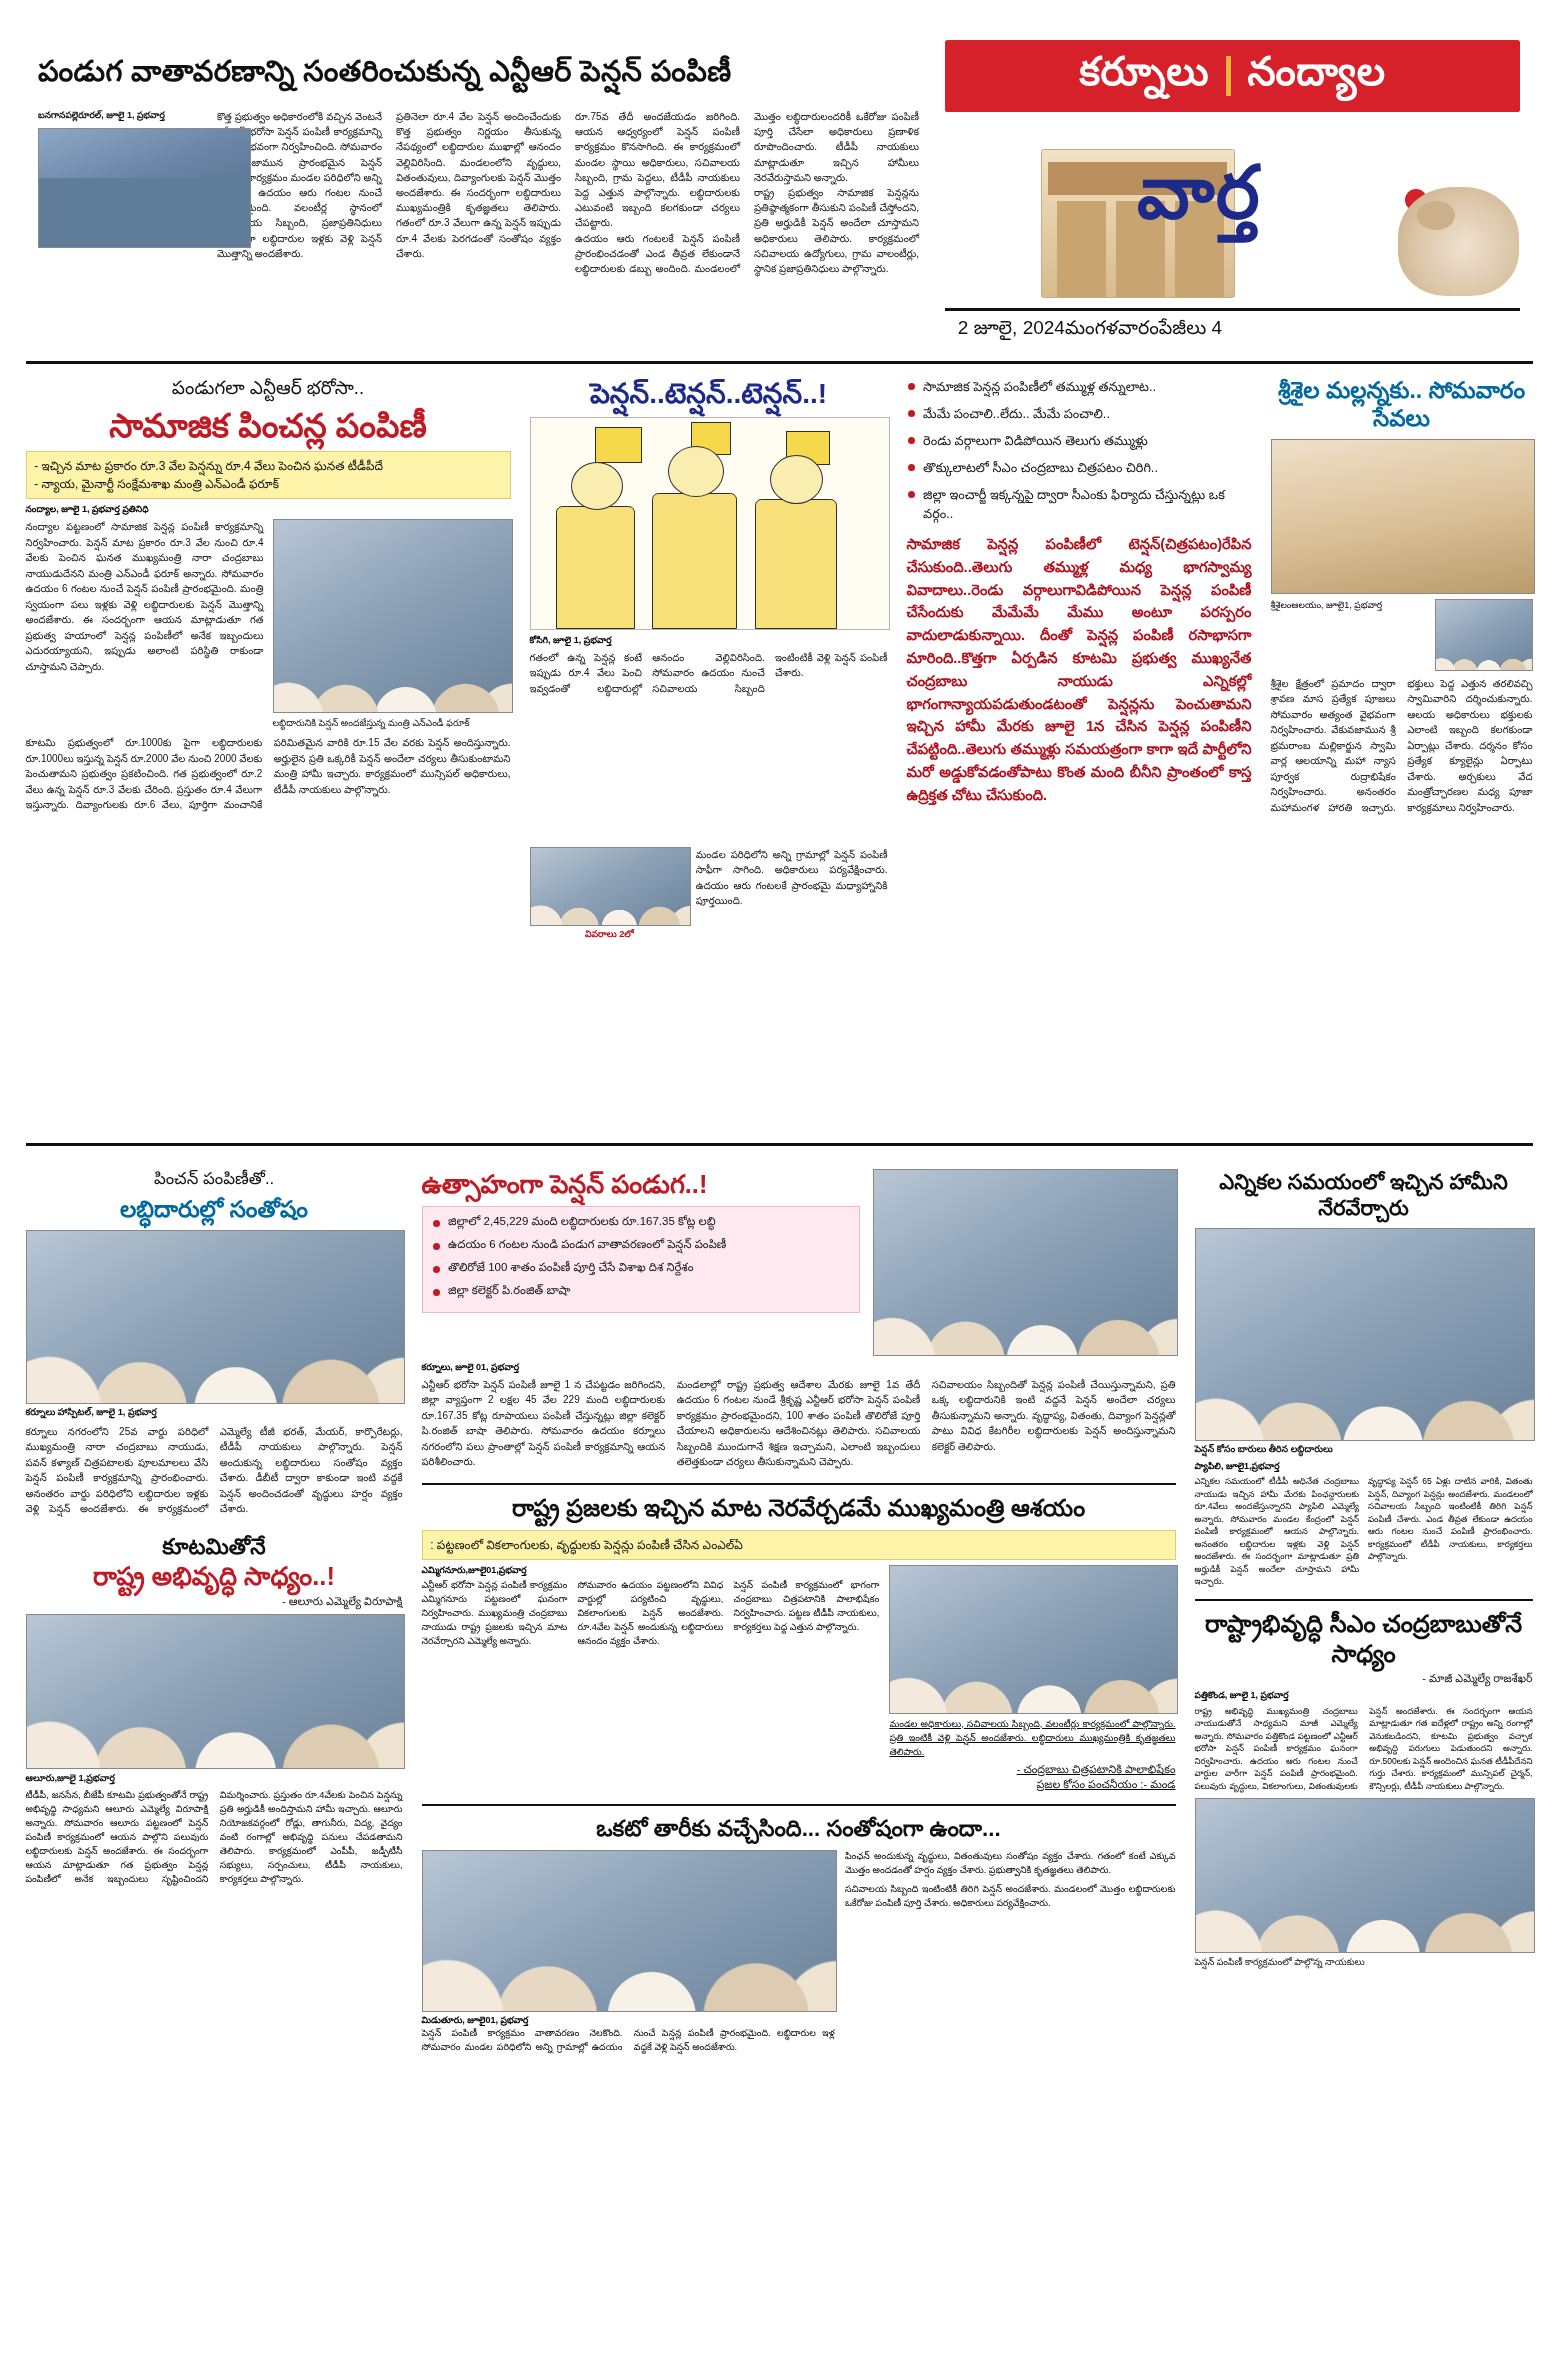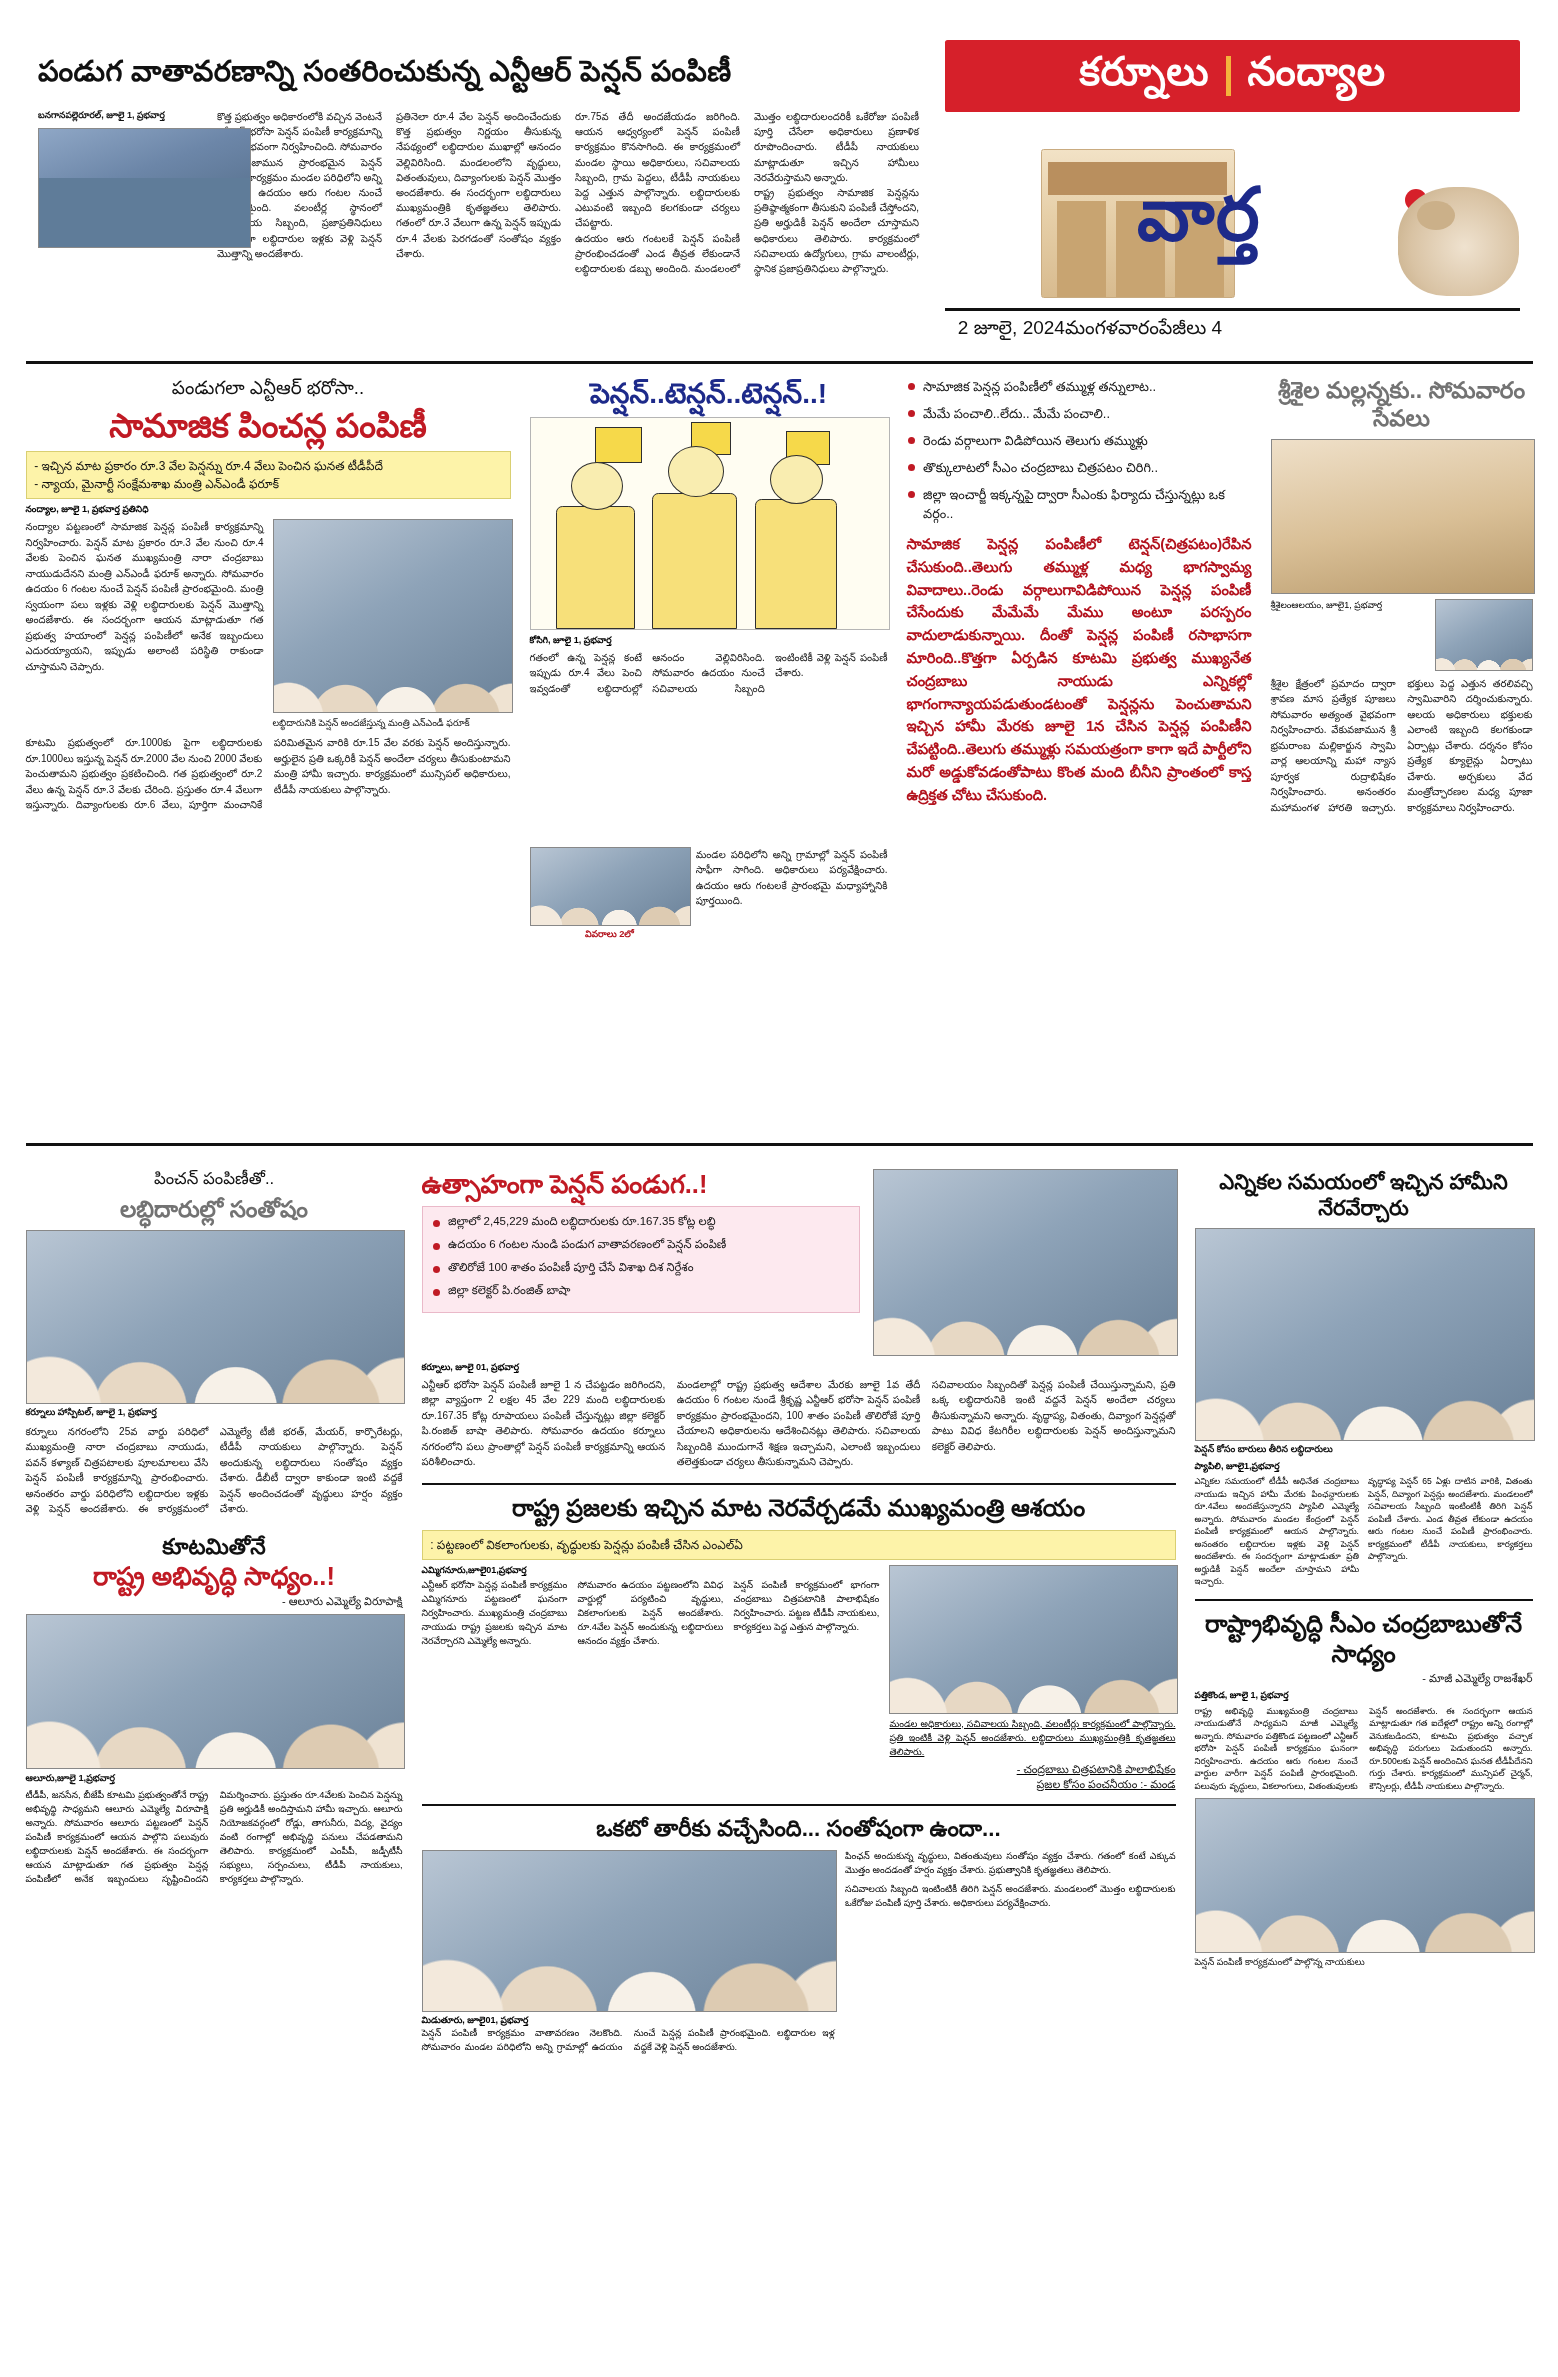--- a/index.html
+++ b/index.html
@@ -15,21 +15,21 @@
   
   .masthead{position:absolute;left:945px;top:40px;width:575px;height:287px;}
   .mast-red{
     background:#d6202a;color:#fff;height:72px;border-radius:2.6px;
     display:flex;align-items:center;justify-content:center;gap:16.6px;
     font-size:40px;font-weight:bold;letter-spacing:0.6px;
   }
   .mast-red .divider{width:5.1px;height:40px;background:#f4b23c;}
   .mast-body{position:relative;height:192px;}
   .mast-word{
-    position:absolute;left:192px;top:60px;font-size:74px;color:#1d2a8a;
+    position:absolute;left:192px;top:38px;font-size:74px;color:#1d2a8a;
     font-weight:bold;letter-spacing:1.3px;
   }
   .mast-dot{position:absolute;left:460px;top:77px;width:22px;height:22px;border-radius:50%;background:#d6202a;}
   .temple{
     position:absolute;left:96px;top:37px;width:192px;height:147px;
     background:linear-gradient(#f2e2c6 0%,#e6cfa8 45%,#d8bb8f 100%);
     border:0.6px solid #c9ab80;border-radius:2.6px;overflow:hidden;
   }
   .temple:before{
     content:"";position:absolute;left:15.3px;bottom:0;width:49px;height:96px;
@@ -122,21 +122,21 @@
   .flag{position:absolute;background:#f6d94a;border:1.3px solid #2f2f2f;}
   .cart-figure{position:absolute;bottom:0;background:#f7e07a;border:1.3px solid #2f2f2f;border-radius:6.4px 6.4px 0 0;}
   .cart-head{position:absolute;background:#f9edb0;border:1.3px solid #2f2f2f;border-radius:50%;}
 
   
   .s3{position:absolute;left:25.5px;top:1169px;right:25.5px;height:1181px;}
   .s3 .a{position:absolute;left:0;top:0;width:377px;}
   .s3 .b{position:absolute;left:396px;top:0;width:754px;}
   .s3 .c{position:absolute;left:1169px;top:0;width:338px;}
 
-  .headline-blue-sm{font-size:23px;color:#737373;font-weight:bold;text-align:center;line-height:1.2;}
+  .headline-blue-sm{font-size:23px;color:#0369a1;font-weight:bold;text-align:center;line-height:1.2;}
   .headline-red-sm{font-size:25.5px;color:#c01a24;font-weight:bold;text-align:center;line-height:1.2;}
   .headline-black{font-size:22px;color:#111;font-weight:bold;text-align:center;line-height:1.25;}
 
   .pinkbox{background:#fde9ef;border:0.6px solid #eab9c9;padding:6.4px 9px;font-size:12px;line-height:1.55;}
   .pinkbox li{margin-bottom:5.7px;}
 
   .signature{font-size:11px;text-align:right;color:#111;line-height:1.4;margin-top:2.6px;}
   .small{font-size:9.3px;line-height:1.5;text-align:justify;}
   .tiny{font-size:8.6px;line-height:1.45;text-align:justify;}
 </style>

